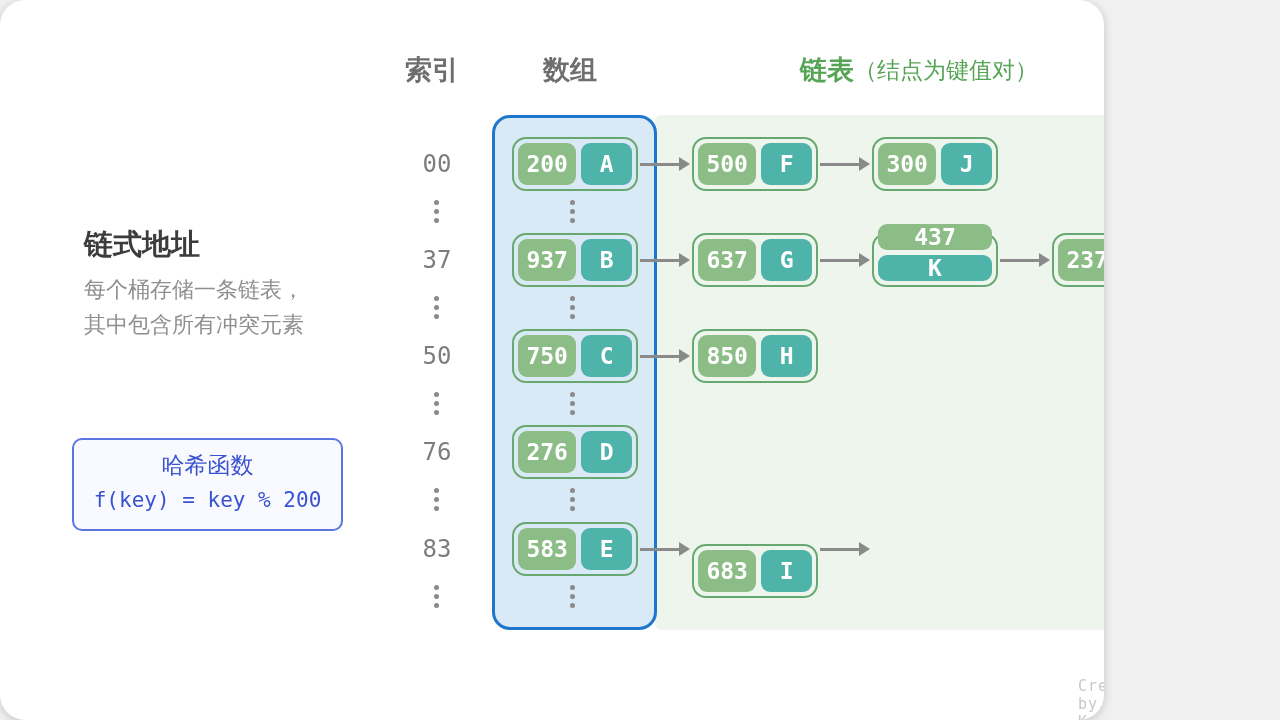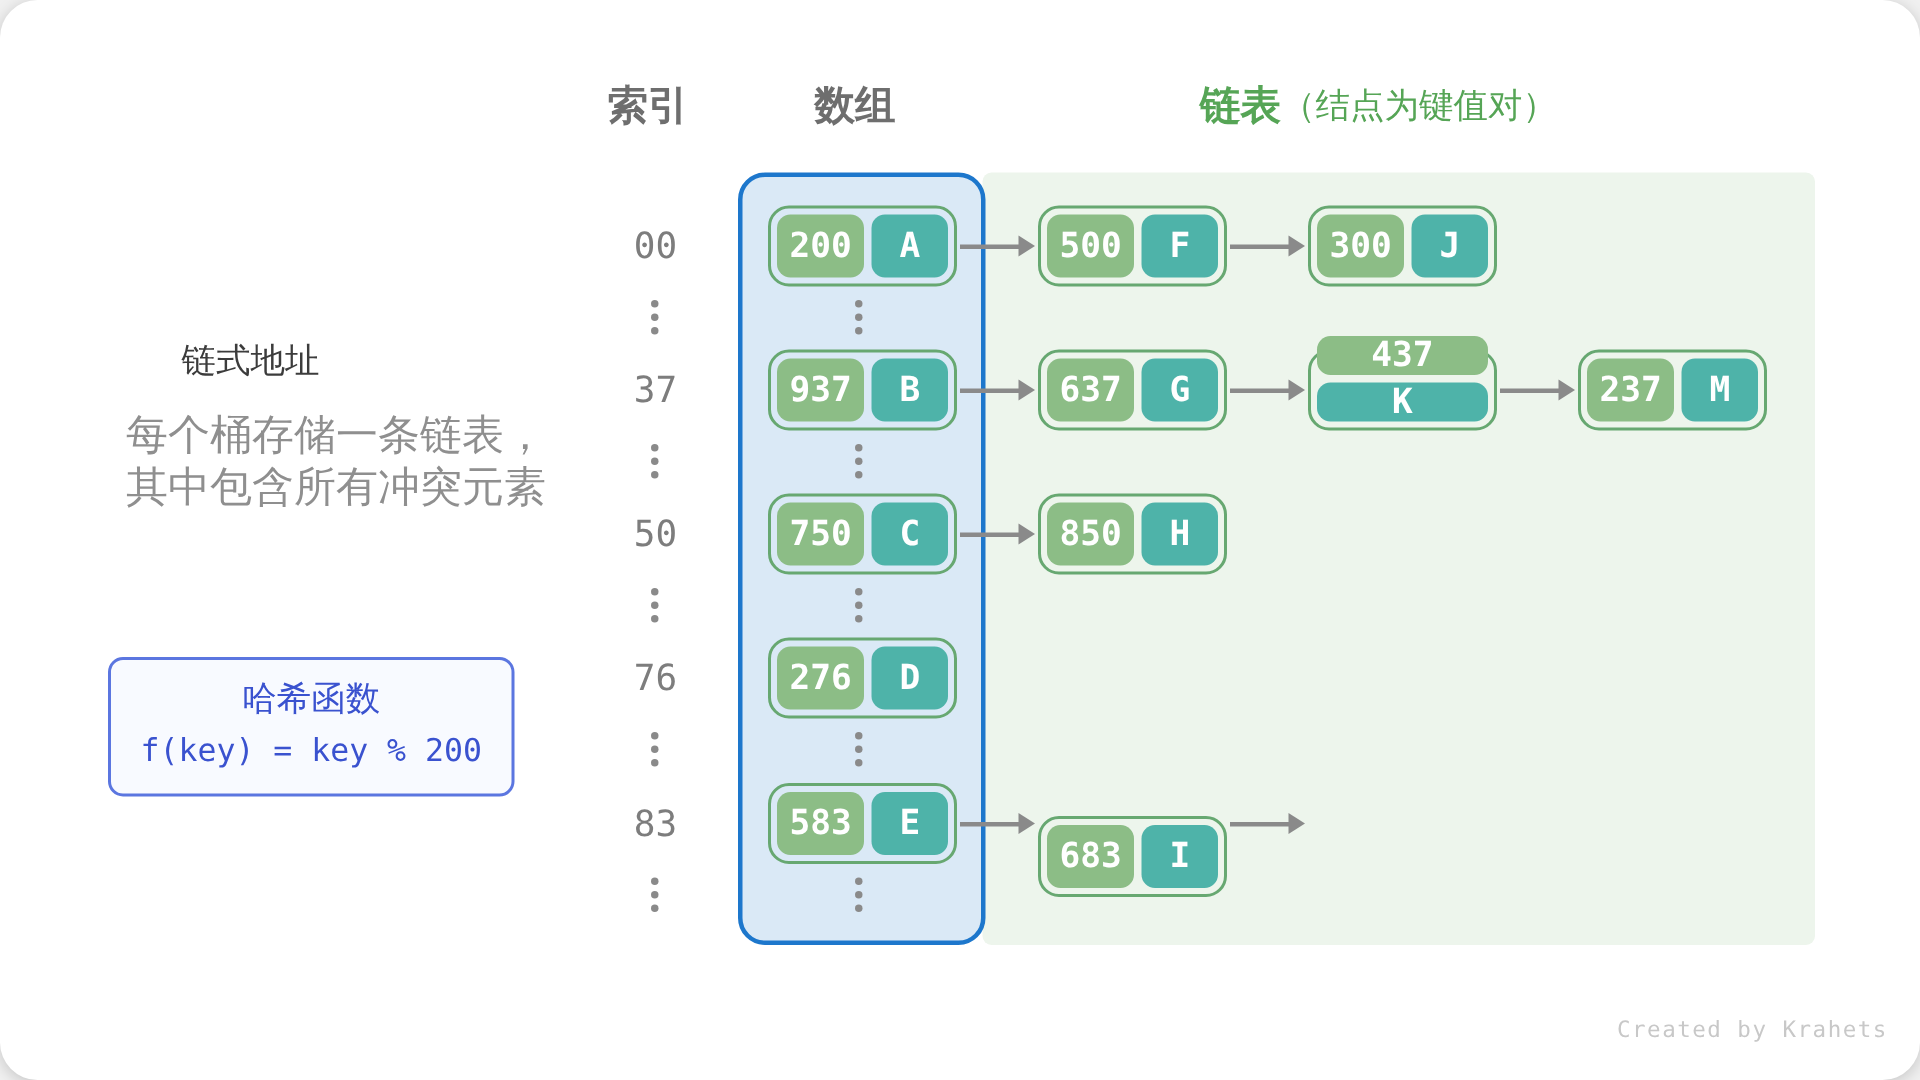--- a/index.html
+++ b/index.html
@@ -1,16 +1,16 @@
 <!DOCTYPE html>
 <html><head>
 <meta charset="utf-8">
 <style>
   html,body { margin:0; padding:0; background:#f0f0f0; }
-  #stage { position:relative; width:1280px; height:720px; font-family:"Liberation Sans","DejaVu Sans",sans-serif; }
+  #stage { position:relative; width:1104px; height:720px; font-family:"Liberation Sans","DejaVu Sans",sans-serif; }
   #card { position:absolute; inset:0; background:#ffffff; border-radius:25px; box-shadow:0 2px 10px rgba(0,0,0,0.18); overflow:hidden; }
 
   
   .col-header { position:absolute; top:52px; height:36px; line-height:36px; font-size:27px; font-weight:bold; color:#6e6e6e; text-align:center; }
   #hdr-index { left:390px; width:84px; }
   #hdr-array { left:528px; width:84px; }
   #hdr-list  { left:800px; top:52px; position:absolute; height:36px; display:flex; align-items:center; }
   #hdr-list .strong { font-size:27px; font-weight:bold; color:#56a556; line-height:36px; }
   #hdr-list .note   { font-size:23px; color:#56a556; line-height:36px; }
 
@@ -30,22 +30,22 @@
   
   .arrow { position:absolute; height:16px; z-index:4; }
   .arrow .shaft { position:absolute; left:0; right:9px; top:6.5px; height:3px; background:#8a8a8a; }
   .arrow .head  { position:absolute; right:0; top:1px; width:0; height:0; border-top:7px solid transparent; border-bottom:7px solid transparent; border-left:11px solid #8a8a8a; }
 
   
   .vdots { position:absolute; display:flex; flex-direction:column; gap:4px; z-index:3; }
   .vdots i { width:5px; height:5px; border-radius:50%; background:#8a8a8a; }
 
   
-  #panel-title { position:absolute; left:84px; top:225px; font-size:23px; font-weight:normal; color:#3c3c3c;margin-left:37px; }
-  #panel-desc  { position:absolute; left:84px; top:272px; font-size:28px; line-height:35px; color:#8f8f8f; }
+  #panel-title { position:absolute; left:84px; top:225px; font-size:29px; font-weight:bold; color:#3c3c3c; }
+  #panel-desc  { position:absolute; left:84px; top:272px; font-size:22px; line-height:35px; color:#8f8f8f; }
   #hash-box { position:absolute; left:72px; top:438px; width:271px; height:93px; box-sizing:border-box; background:#f8faff; border:2px solid #5b76e0; border-radius:10px; text-align:center; }
   #hash-title { margin-top:10px; font-size:23px; color:#3a52cf; }
   #hash-formula { margin-top:7px; font-size:21px; color:#3a52cf; font-family:"DejaVu Sans Mono","Liberation Mono",monospace; }
 
   
   #credit { position:absolute; left:1078px; top:677px; font-family:"DejaVu Sans Mono","Liberation Mono",monospace; font-size:15px; color:#c8c8c8; letter-spacing:1px; }
 </style>
 </head>
 <body>
 

